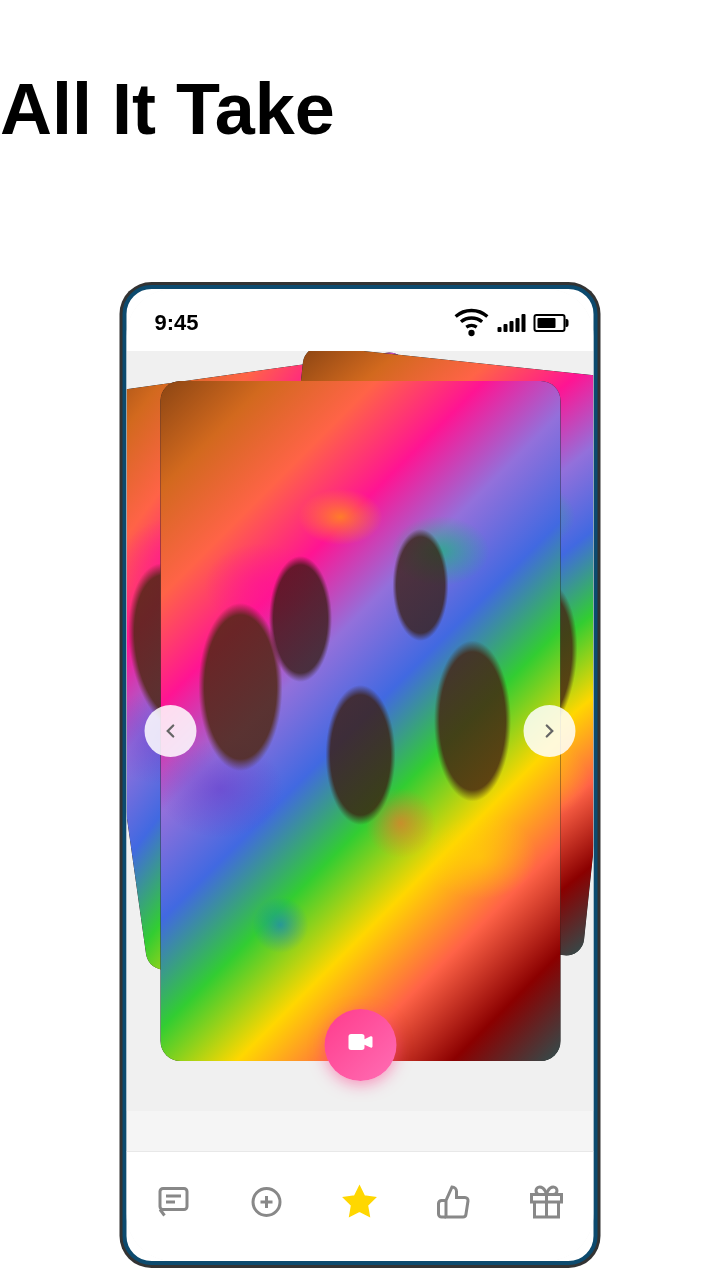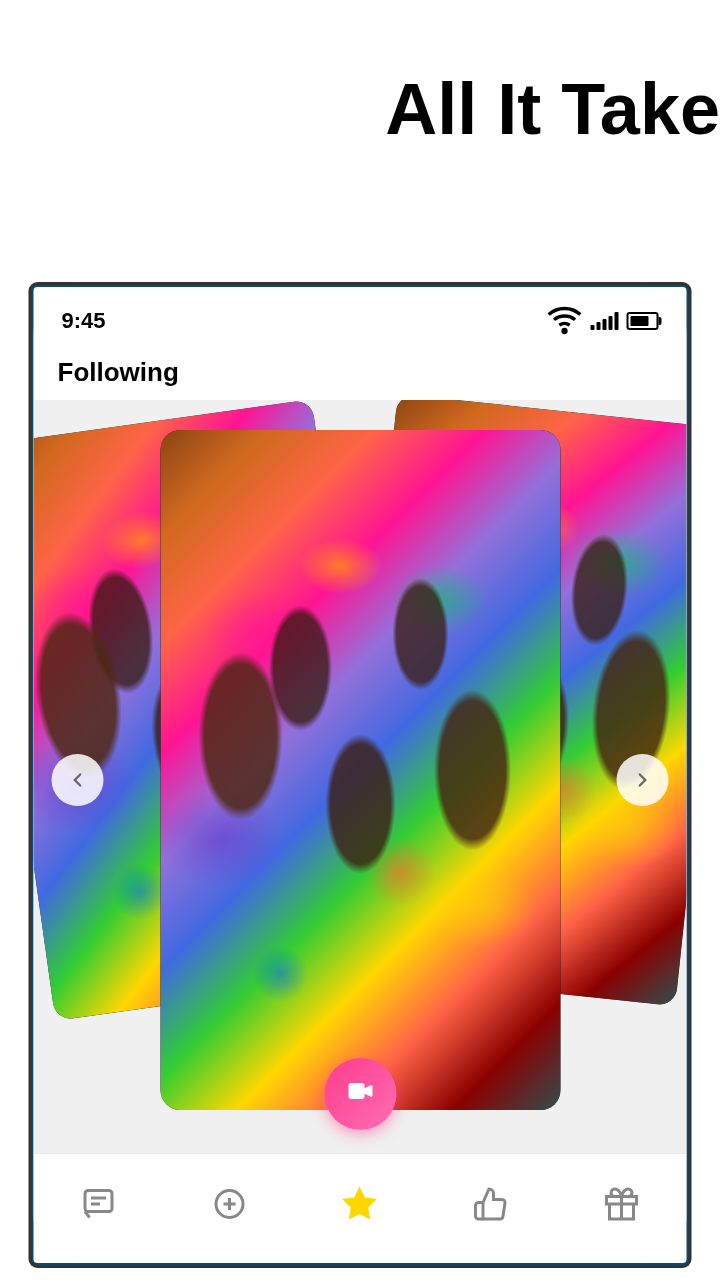--- a/index.html
+++ b/index.html
@@ -8,43 +8,43 @@
     body {
       width: 720px;
       height: 1280px;
       background: #ffffff;
       font-family: -apple-system, BlinkMacSystemFont, 'Helvetica Neue', Arial, sans-serif;
       overflow: hidden;
       position: relative;
     }
 
     .hero-title {
-      text-align: right;
+      text-align: left;
       padding-top: 70px;
       padding-bottom: 30px;
       line-height: 1.2;
     }
 
     .hero-title h1 {
       font-size: 72px;
       font-weight: 900;
       color: #000;
       line-height: 1.1;
     }
 
     .phone-frame {
       position: absolute;
       top: 285px;
       left: 50%;
       transform: translateX(-50%);
-      width: 657px;
+      width: 475px;
       height: 980px;
       background: #fff;
-      border-radius: 6px;
-      border: 2px solid #0c4a6e;
+      border-radius: 29px;
+      border: 4px solid #0c4a6e;
       overflow: hidden;
       box-shadow: 0 0 0 3px #333;
     }
 
     .phone-inner {
       width: 100%;
       height: 100%;
       background: #f5f5f5;
       overflow: hidden;
       position: relative;
@@ -327,23 +327,20 @@
           <div class="signal-bar" style="height:14px"></div>
           <div class="signal-bar" style="height:18px"></div>
         </div>
 
         <div class="battery-icon">
           <div class="battery-fill"></div>
         </div>
       </div>
     </div>
 
-    <div class="following-header">
-      <h2>Following</h2>
-    </div>
 
     <div class="card-area">
 
       <div class="card-bg-left">
         <div class="holi-photo">
           <div class="photo-color-splashes"></div>
           <div class="photo-overlay"></div>
         </div>
       </div>
 

